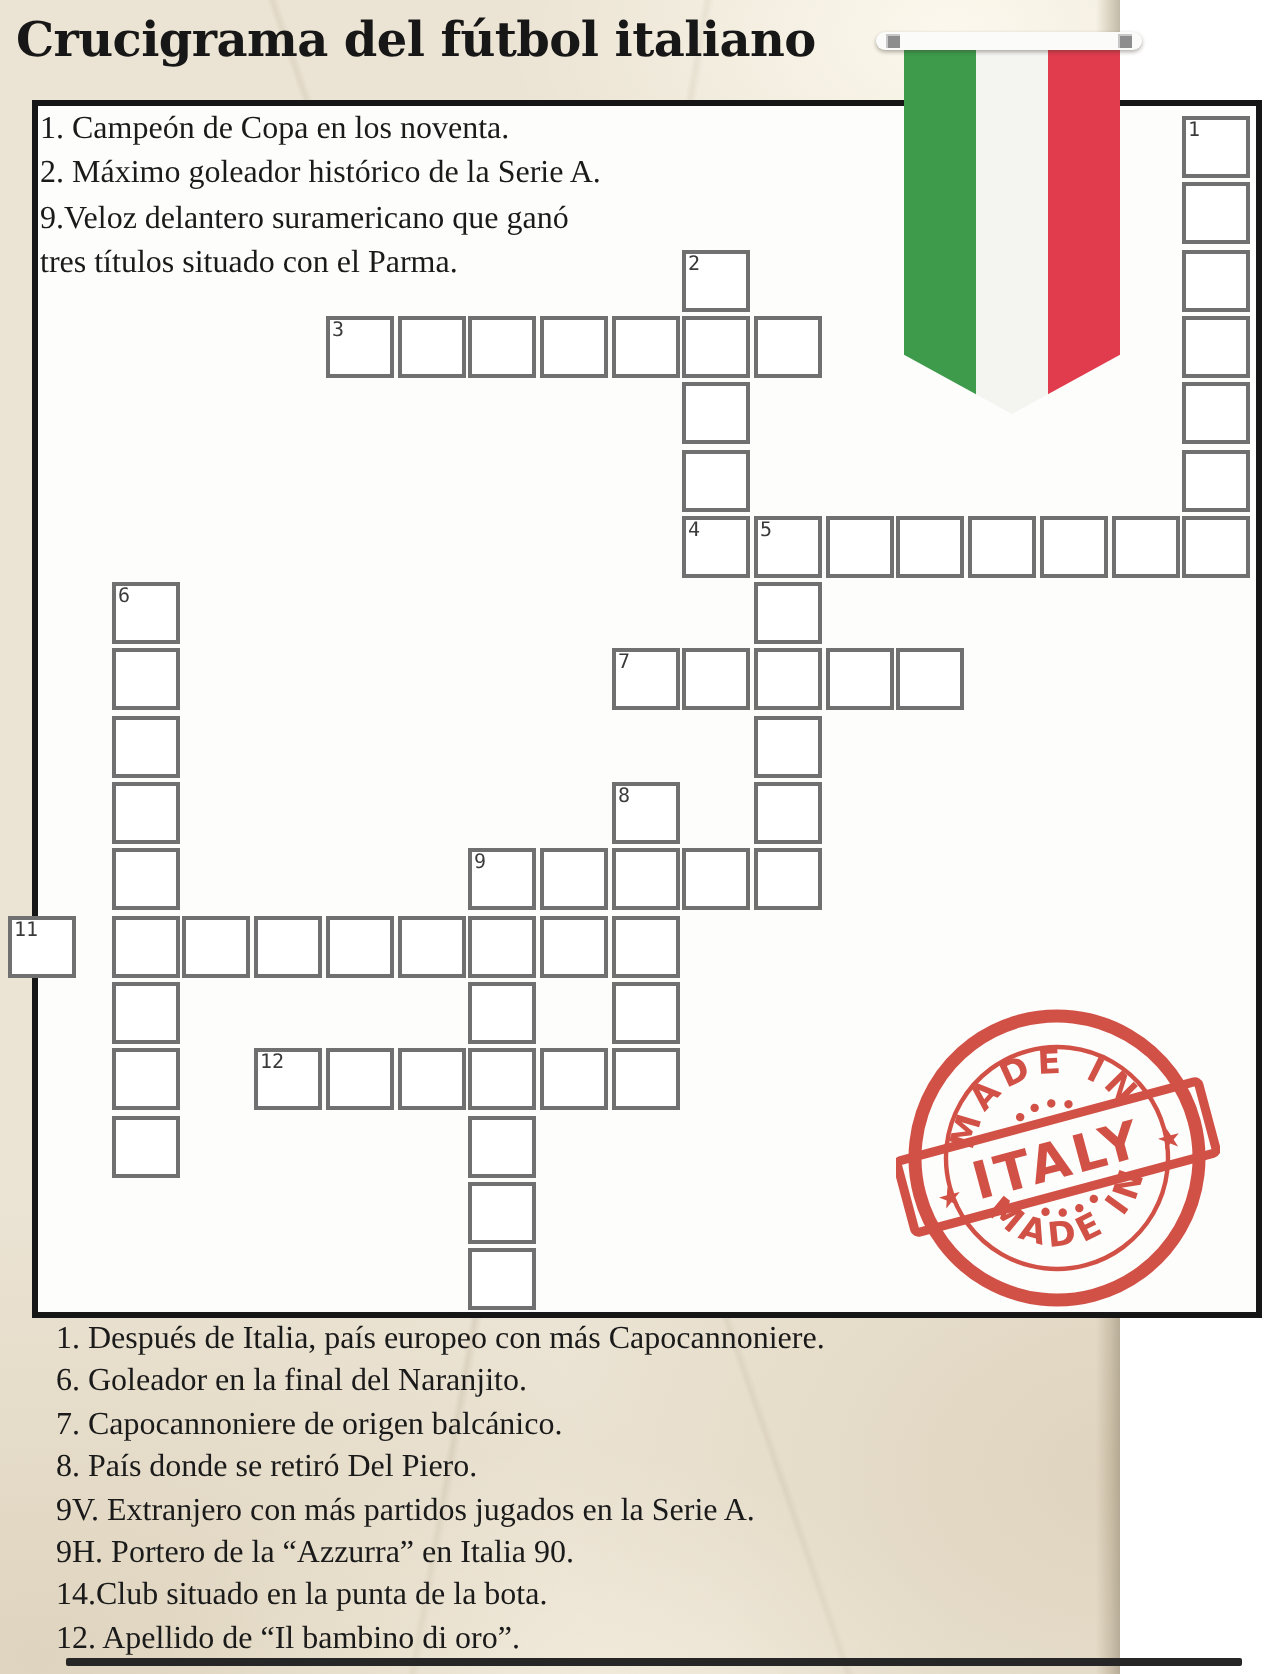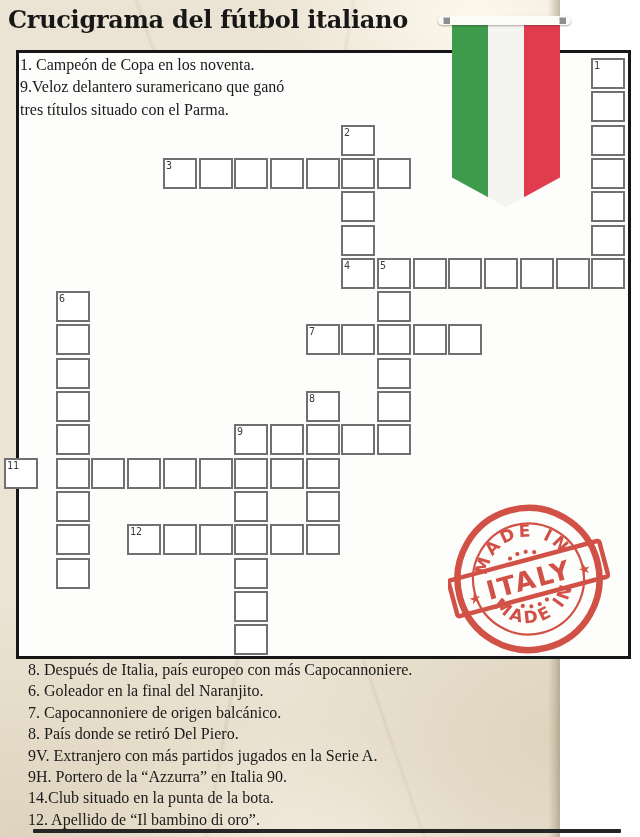--- a/index.html
+++ b/index.html
@@ -83,20 +83,21 @@
 <div class="page">
 
   <div class="paper-edge"></div>
 
   <div class="title">Crucigrama del fútbol italiano</div>
 
   <div class="frame"></div>
 
   <div class="clues-top">
     <div class="clue-line">1. Campeón de Copa en los noventa.</div>
+    <div class="clue-line">2. Máximo goleador histórico de la Serie A.</div>
     <div class="clue-line">9.Veloz delantero suramericano que ganó</div>
     <div class="clue-line">tres títulos situado con el Parma.</div>
   </div>
 
   <div class="cells" id="cells">
       <div class="cell" style="left: 591px; top: 58px;">
         <span class="num">1</span>
       </div>
       <div class="cell" style="left: 591px; top: 91px;"></div>
       <div class="cell" style="left: 591px; top: 125px;"></div>
@@ -215,21 +216,21 @@
           <circle class="sf" cx="75.7" cy="107.1" r="2.1"></circle>
         <circle class="sf" cx="84.3" cy="107.1" r="2.1"></circle>
           <circle class="sf" cx="92.5" cy="104.5" r="2.1"></circle>
       </g>
       <rect class="st" x="2" y="61" width="156" height="37" rx="2" stroke-width="4.5" fill="#fdfdfb"></rect>
       <text class="sf" x="80" y="90" text-anchor="middle"><tspan font-size="14">★</tspan><tspan font-size="26" letter-spacing="2" dx="7">ITALY</tspan><tspan font-size="14" dx="7">★</tspan></text>
     </g>
   </svg>
 
   <div class="clues-bottom">
-    <div class="clue-line">8. Después de Italia, país europeo con más Capocannoniere.</div>
+    <div class="clue-line">1. Después de Italia, país europeo con más Capocannoniere.</div>
     <div class="clue-line">6. Goleador en la final del Naranjito.</div>
     <div class="clue-line">7. Capocannoniere de origen balcánico.</div>
     <div class="clue-line">8. País donde se retiró Del Piero.</div>
     <div class="clue-line">9V. Extranjero con más partidos jugados en la Serie A.</div>
     <div class="clue-line">9H. Portero de la “Azzurra” en Italia 90.</div>
     <div class="clue-line">14.Club situado en la punta de la bota.</div>
     <div class="clue-line">12. Apellido de “Il bambino di oro”.</div>
   </div>
 
   <div class="bottom-rule"></div>

